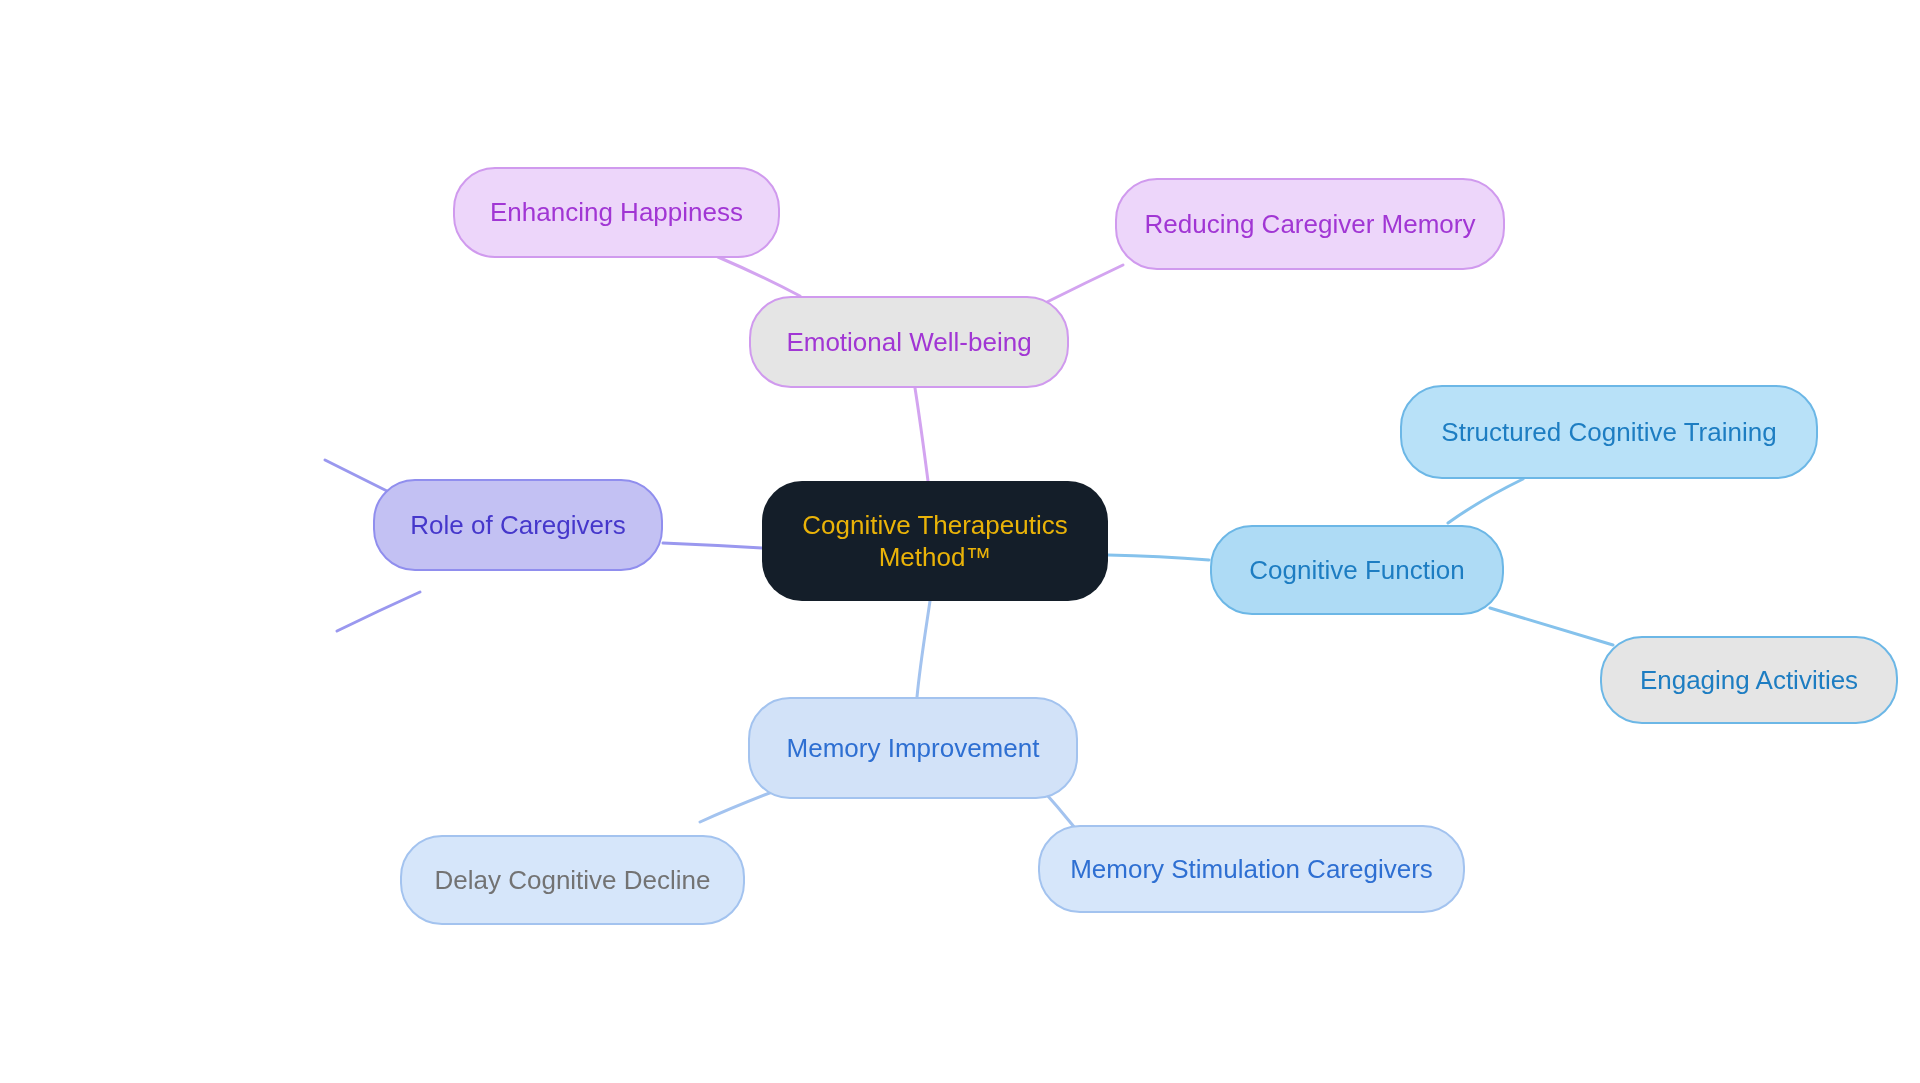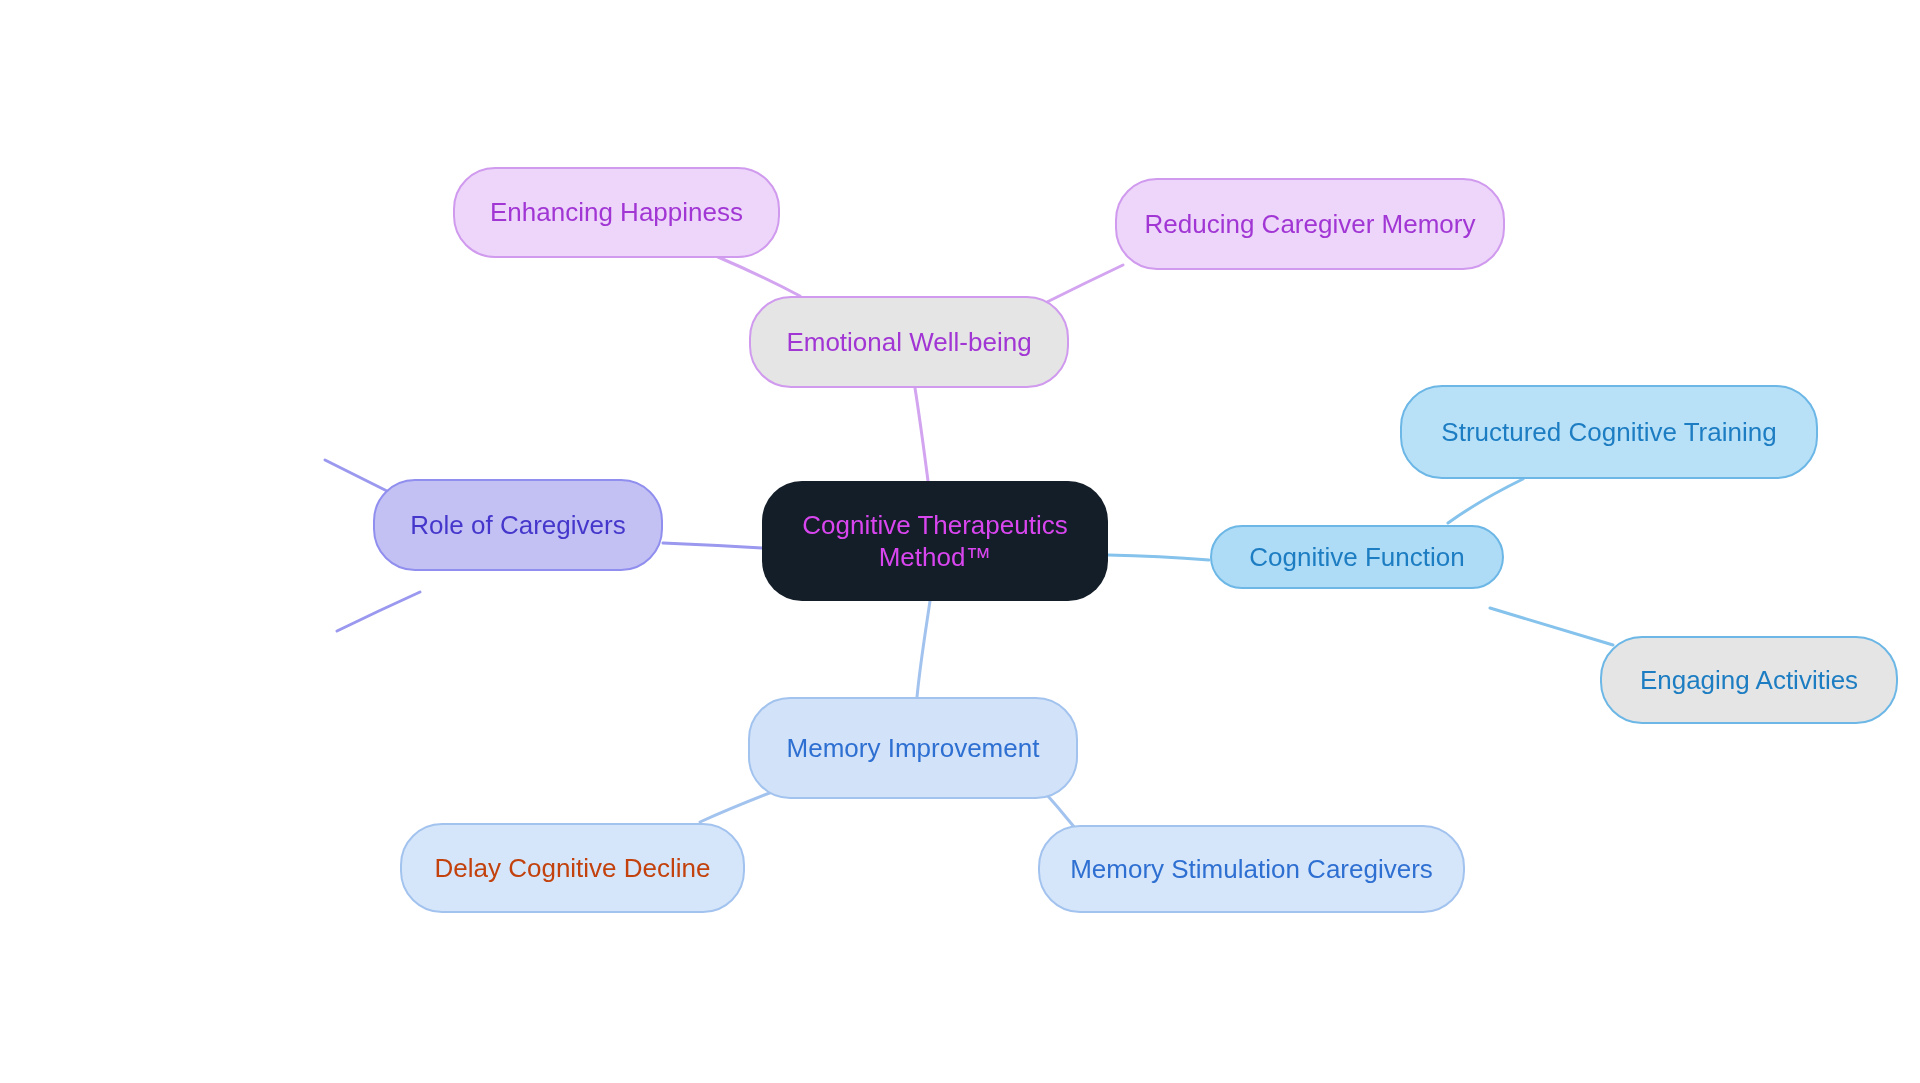--- a/index.html
+++ b/index.html
@@ -46,21 +46,21 @@
     border-radius: 40px;
     white-space: normal;
     font-size: 26px;
     padding: 0 30px;
   }
   
   .n-root        { left: 762px;  top: 481px; width: 346px; height: 120px; }
   .n-emotional   { left: 749px;  top: 296px; width: 320px; height: 92px; }
   .n-enhancing   { left: 453px;  top: 167px; width: 327px; height: 91px; }
   .n-reducing    { left: 1115px; top: 178px; width: 390px; height: 92px; }
-  .n-cognitive   { left: 1210px; top: 525px; width: 294px; height: 64px; }
+  .n-cognitive   { left: 1210px; top: 525px; width: 294px; height: 90px; }
   .n-structured  { left: 1400px; top: 385px; width: 418px; height: 94px; }
   .n-engaging    { left: 1600px; top: 636px; width: 298px; height: 88px; }
   .n-memory      { left: 748px;  top: 697px; width: 330px; height: 102px; }
   .n-delay       { left: 400px;  top: 823px; width: 345px; height: 90px; }
   .n-stimulation { left: 1038px; top: 825px; width: 427px; height: 88px; }
   .n-caregivers  { left: 373px;  top: 479px; width: 290px; height: 92px; }
   .n-providing   { left: 18px;   top: 368px; width: 410px; height: 92px; }
   .n-integration { left: 25px;   top: 632px; width: 430px; height: 90px; }
 </style>
 </head>
@@ -76,37 +76,37 @@
     <path d="M 1523 479 Q 1480 500 1448 523" style="stroke: rgb(133, 194, 236);"></path>
     <path d="M 1490 608 Q 1550 626 1613 645" style="stroke: rgb(133, 194, 236);"></path>
     <path d="M 930 601 C 925 635 920 665 917 697" style="stroke: rgb(163, 195, 239);"></path>
     <path d="M 788 786 Q 740 804 700 822" style="stroke: rgb(163, 195, 239);"></path>
     <path d="M 1040 787 Q 1058 807 1075 828" style="stroke: rgb(163, 195, 239);"></path>
     <path d="M 663 543 Q 712 545 762 548" style="stroke: rgb(154, 152, 239);"></path>
     <path d="M 325 460 Q 365 480 405 500" style="stroke: rgb(154, 152, 239);"></path>
     <path d="M 420 592 Q 378 611 337 631" style="stroke: rgb(154, 152, 239);"></path>
   </svg>
 
-  <div class="node root n-root" style="background: rgb(20, 30, 41); color: #d946ef;">Cognitive Therapeutics Method™</div>
+  <div class="node root n-root" style="background: rgb(20, 30, 41); color: #eab308;">Cognitive Therapeutics Method™</div>
 
   <div class="node n-emotional" style="background: #e5e5e5; border-color: rgb(208, 154, 238); color: rgb(161, 54, 212);">Emotional Well-being</div>
 
   <div class="node n-enhancing" style="background: rgb(237, 214, 250); border-color: rgb(208, 154, 238); color: rgb(161, 54, 212);">Enhancing Happiness</div>
 
   <div class="node n-reducing" style="background: rgb(237, 214, 250); border-color: rgb(208, 154, 238); color: rgb(161, 54, 212);">Reducing Caregiver Memory</div>
 
   <div class="node n-cognitive" style="background: rgb(174, 219, 245); border-color: rgb(108, 183, 230); color: rgb(29, 125, 194);">Cognitive Function</div>
 
   <div class="node n-structured" style="background: rgb(184, 225, 248); border-color: rgb(108, 183, 230); color: rgb(29, 125, 194);">Structured Cognitive Training</div>
 
   <div class="node n-engaging" style="background: #e5e5e5; border-color: rgb(108, 183, 230); color: rgb(29, 125, 194);">Engaging Activities</div>
 
   <div class="node n-memory" style="background: rgb(210, 226, 248); border-color: rgb(163, 195, 239); color: rgb(46, 111, 210);">Memory Improvement</div>
 
-  <div class="node n-delay" style="background: rgb(214, 230, 250); border-color: rgb(163, 195, 239); color: #c2410c;">Delay Cognitive Decline</div>
+  <div class="node n-delay" style="background: rgb(214, 230, 250); border-color: rgb(163, 195, 239); color: #737373; margin-top: 12px;">Delay Cognitive Decline</div>
 
   <div class="node n-stimulation" style="background: rgb(214, 230, 250); border-color: rgb(163, 195, 239); color: rgb(46, 111, 210);">Memory Stimulation Caregivers</div>
 
   <div class="node n-caregivers" style="background: rgb(195, 193, 243); border-color: rgb(144, 142, 238); color: rgb(69, 55, 203);">Role of Caregivers</div>
 
 
 
 </div>
 
 </body></html>

